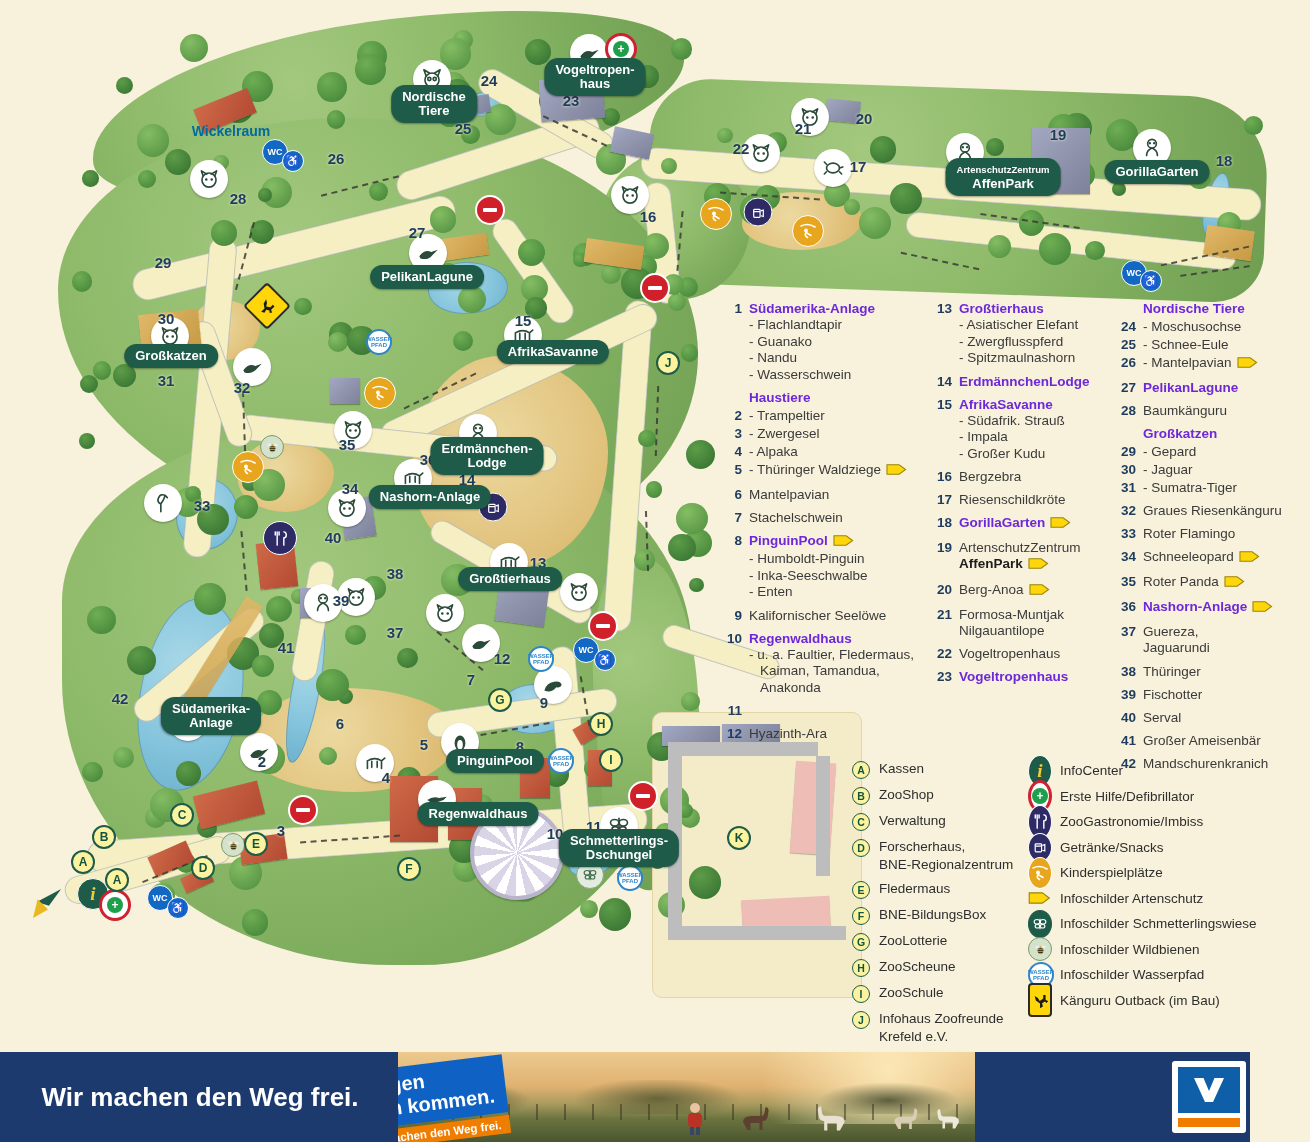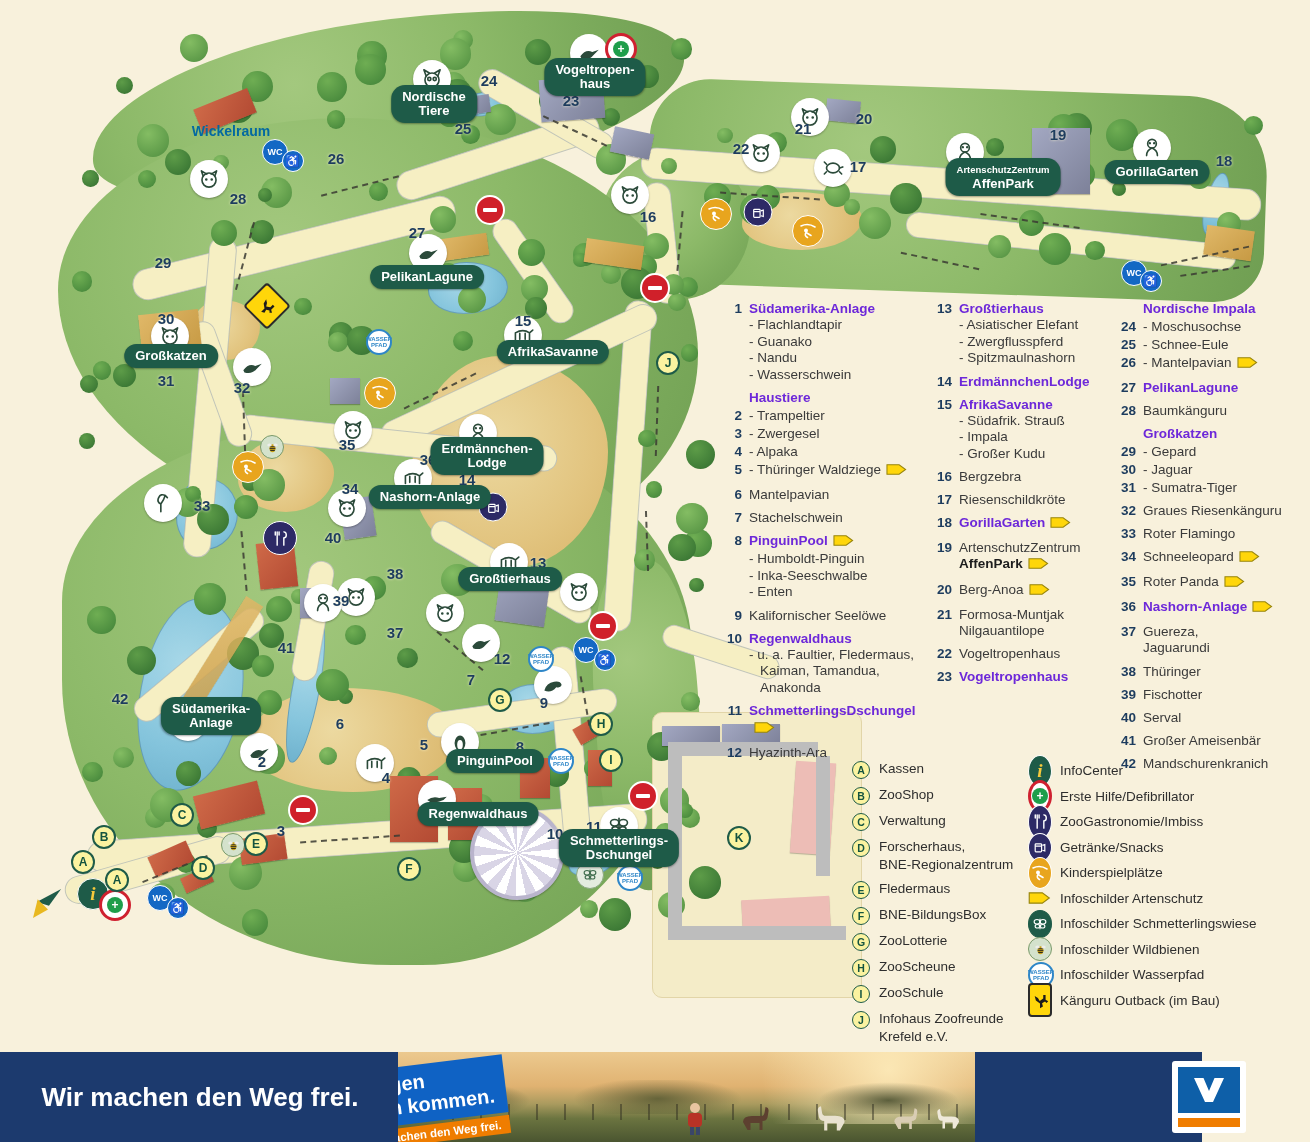--- a/index.html
+++ b/index.html
@@ -68,21 +68,21 @@
   .ll-circ{flex:none;width:16px;height:16px;border-radius:50%;background:#fbf3a0;border:1.8px solid #1e5b48;color:#14543f;
     font-weight:bold;font-size:10.5px;display:flex;align-items:center;justify-content:center;margin-right:9px;margin-top:1px;}
   .ll-text{line-height:17.5px;color:#2e2e2e;}
   .ll-note{font-size:11px;line-height:12px;color:#2e2e2e;}
   #iconlegend{position:absolute;left:1028px;top:760px;z-index:12;font-size:13.5px;}
   .il-row{display:flex;align-items:center;margin-bottom:4.5px;height:21px;}
   .il-ic{flex:none;width:24px;height:21px;display:flex;align-items:center;justify-content:flex-start;margin-right:8px;}
   .il-ic .am{position:static;transform:none;}
   .il-label{color:#2e2e2e;}
   
-  #banner{position:absolute;left:0;top:1052px;width:1202px;height:90px;background:#1c3a6e;z-index:20;}
+  #banner{position:absolute;left:0;top:1052px;width:1202px;height:90px;background:#1c3a6e;z-index:20;padding-left:48px;}
   #slogan{position:absolute;left:40px;top:30px;width:320px;text-align:center;color:#fff;font-size:26px;font-weight:bold;}
   #photo{position:absolute;left:398px;top:0;width:577px;height:90px;overflow:hidden;
     background:linear-gradient(180deg,#ecc98e 0%,#e0b271 38%,#a99a5e 58%,#6b7440 74%,#4a5530 100%);}
   #photo .glow{position:absolute;left:55%;top:-40%;width:60%;height:120%;background:radial-gradient(circle,rgba(255,238,190,.85),rgba(255,238,190,0) 70%);}
   #photo .trees{position:absolute;left:0;bottom:28px;width:100%;height:34px;
     background:radial-gradient(ellipse 90px 26px at 12% 60%,rgba(58,66,36,.75),rgba(58,66,36,0) 70%),
                radial-gradient(ellipse 120px 30px at 45% 55%,rgba(66,74,40,.7),rgba(66,74,40,0) 70%),
                radial-gradient(ellipse 100px 26px at 85% 60%,rgba(58,66,36,.8),rgba(58,66,36,0) 70%);}
   #photo .fence{position:absolute;left:0;bottom:22px;width:100%;height:16px;
     background:repeating-linear-gradient(90deg,rgba(50,48,34,0) 0 26px,rgba(50,48,34,.5) 26px 28px);}
@@ -775,23 +775,20 @@
         <div class="lg-entry">
           <span class="lg-num">9</span>
           <span class="lg-body"><span class="lg-label">Kalifornischer Seelöwe</span></span>
         </div>
         <div class="lg-entry">
           <span class="lg-num">10</span>
           <span class="lg-body"><span class="lg-label b">Regenwaldhaus</span><div class="lg-sub">- u. a. Faultier, Fledermaus,</div><div class="lg-sub cont">Kaiman, Tamandua,</div><div class="lg-sub cont">Anakonda</div></span>
         </div>
         <div class="lg-entry">
           <span class="lg-num">11</span>
-          <span class="lg-body"><span class="lg-label b">SchmetterlingsDschungel</span><span class="arrow-ic"><svg viewBox="0 0 24 15" style="width:21px;height:13px;">
-                <polygon points="1,2 15,2 22.5,7.5 15,13 1,13" fill="#ffd60a" stroke="#97850e" stroke-width="1.2"></polygon>
-              </svg></span></span>
         </div>
         <div class="lg-entry">
           <span class="lg-num">12</span>
           <span class="lg-body"><span class="lg-label">Hyazinth-Ara</span></span>
         </div>
       </div>
       <div class="lg-col" style="left: 928px; top: 300px;">
         <div class="lg-entry">
           <span class="lg-num">13</span>
           <span class="lg-body"><span class="lg-label b">Großtierhaus</span><div class="lg-sub">- Asiatischer Elefant</div><div class="lg-sub">- Zwergflusspferd</div><div class="lg-sub">- Spitzmaulnashorn</div></span>
@@ -839,21 +836,21 @@
           <span class="lg-body"><span class="lg-label">Vogeltropenhaus</span></span>
         </div>
         <div class="lg-entry">
           <span class="lg-num">23</span>
           <span class="lg-body"><span class="lg-label b">Vogeltropenhaus</span></span>
         </div>
       </div>
       <div class="lg-col" style="left: 1112px; top: 300px;">
         <div class="lg-entry tight">
           <span class="lg-num"></span>
-          <span class="lg-body"><span class="lg-label b">Nordische Impala</span></span>
+          <span class="lg-body"><span class="lg-label b">Nordische Tiere</span></span>
         </div>
         <div class="lg-entry tight">
           <span class="lg-num">24</span>
           <span class="lg-body"><span class="lg-label">- Moschusochse</span></span>
         </div>
         <div class="lg-entry tight">
           <span class="lg-num">25</span>
           <span class="lg-body"><span class="lg-label">- Schnee-Eule</span></span>
         </div>
         <div class="lg-entry">

